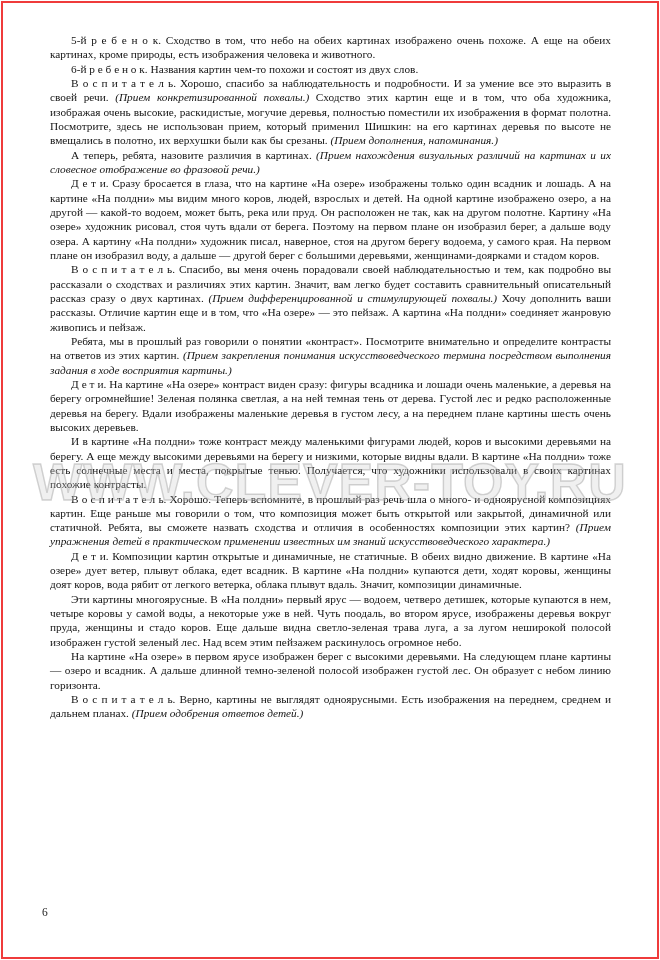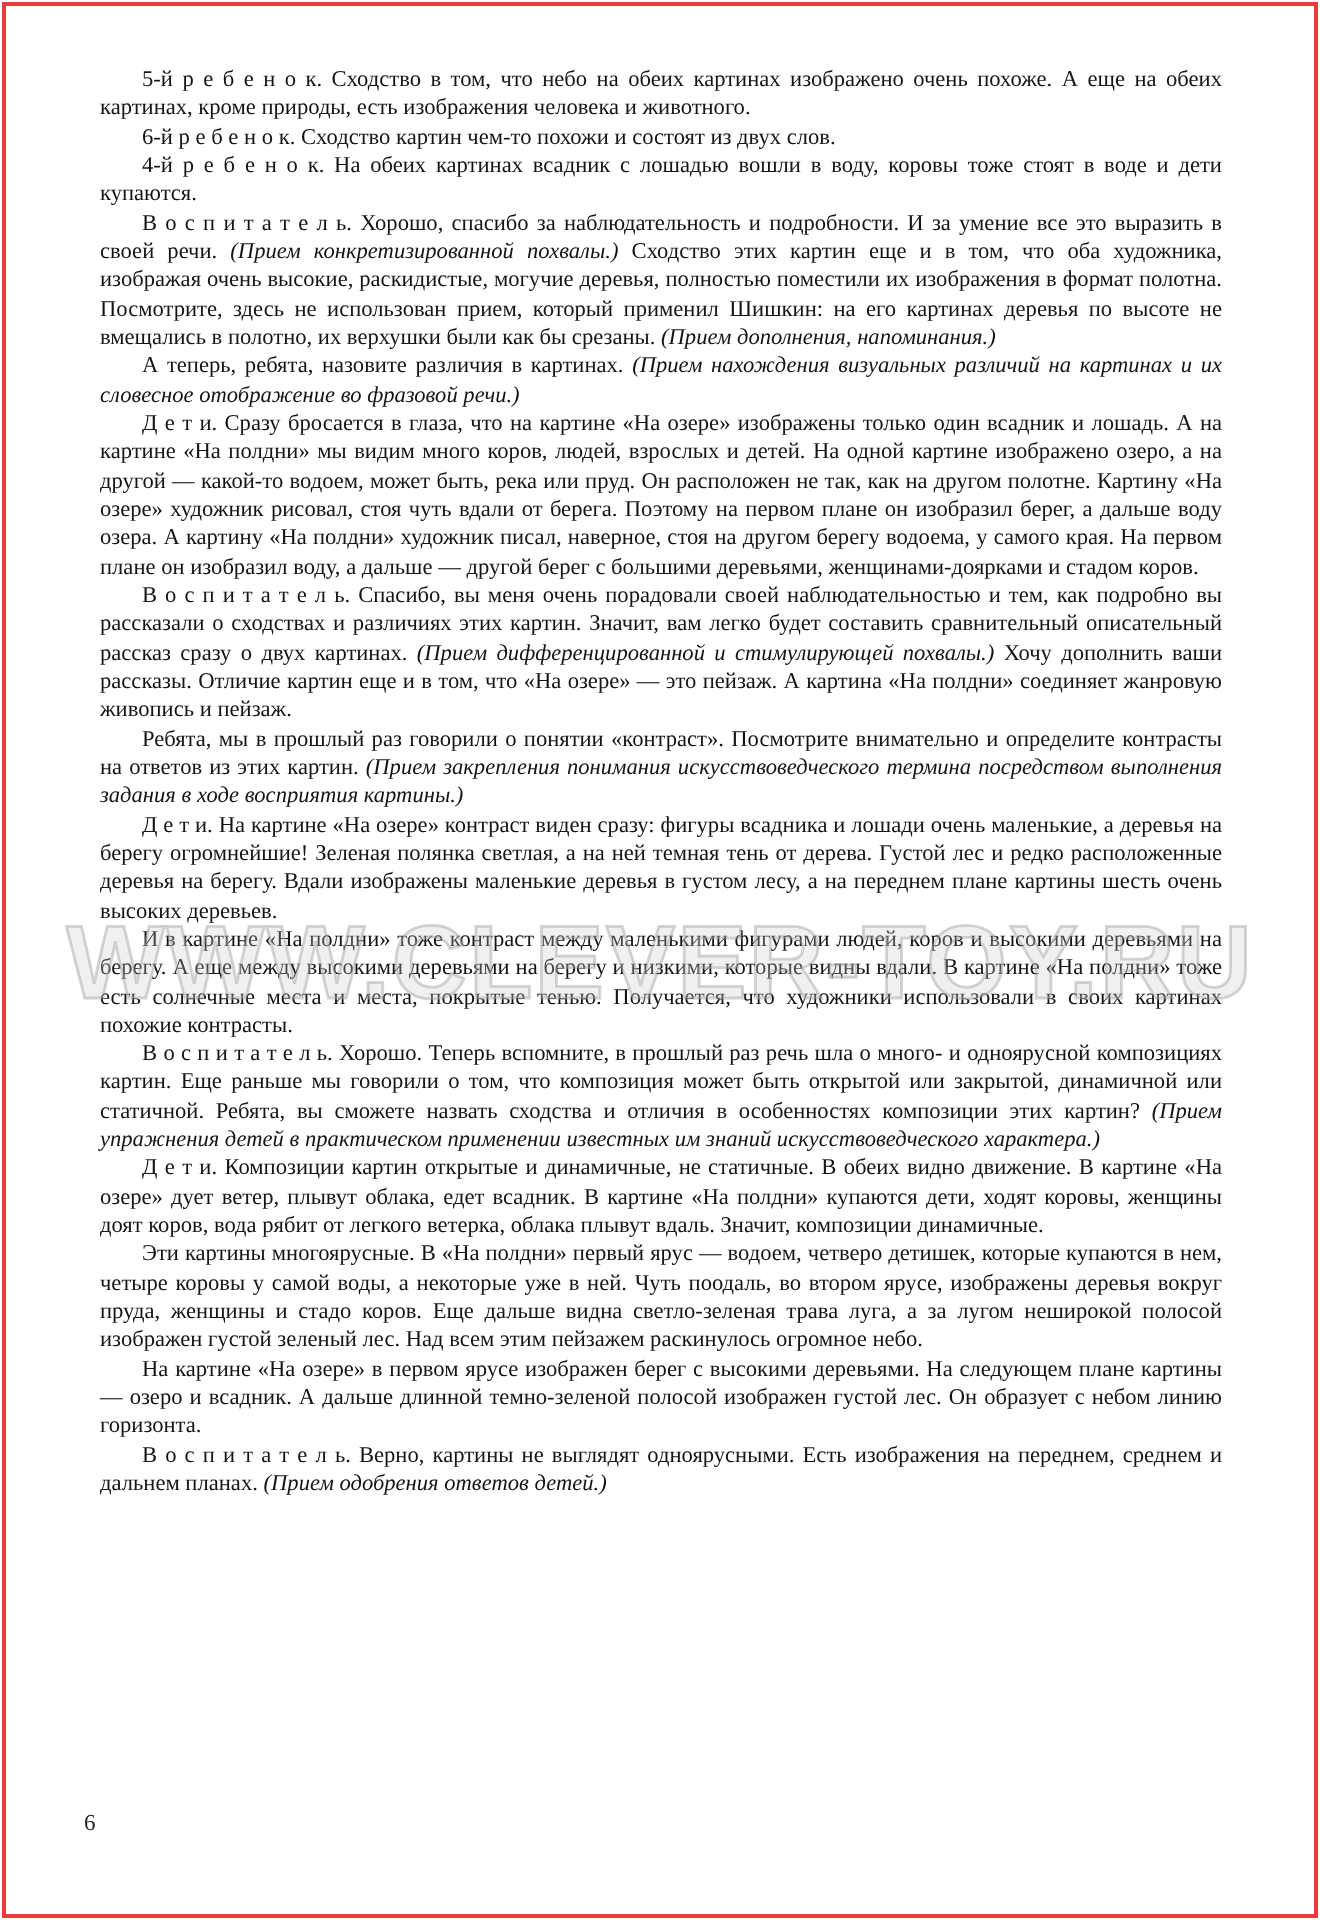--- a/index.html
+++ b/index.html
@@ -54,22 +54,21 @@
     color: #222;
   }
 </style>
 </head>
 <body>
 
 <div class="page-frame"></div>
 
 <div class="text-block">
     <p><span class="speaker">5-й р е б е н о к.</span><span class="normal"> Сходство в том, что небо на обеих картинах изображено очень похоже. А еще на обеих картинах, кроме природы, есть изображения человека и животного.</span></p>
-    <p><span class="speaker">6-й р е б е н о к.</span><span class="normal"> Сходство картин чем-то похожи и состоят из двух слов.</span></p>
-    <p><span class="speaker">4-й р е б е н о к.</span><span class="normal"> На обеих картинах всадник с лошадью вошли в воду, коровы тоже стоят в воде и дети купаются.</span></p>
+    <p><span class="speaker">6-й р е б е н о к.</span><span class="normal"> Названия картин чем-то похожи и состоят из двух слов.</span></p>
     <p><span class="speaker">В о с п и т а т е л ь.</span><span class="normal"> Хорошо, спасибо за наблюдательность и подробности. И за умение все это выразить в своей речи. </span><span class="italic">(Прием конкретизированной похвалы.)</span><span class="normal"> Сходство этих картин еще и в том, что оба художника, изображая очень высокие, раскидистые, могучие деревья, полностью поместили их изображения в формат полотна. Посмотрите, здесь не использован прием, который применил Шишкин: на его картинах деревья по высоте не вмещались в полотно, их верхушки были как бы срезаны. </span><span class="italic">(Прием дополнения, напоминания.)</span></p>
     <p><span class="normal">А теперь, ребята, назовите различия в картинах. </span><span class="italic">(Прием нахождения визуальных различий на картинах и их словесное отображение во фразовой речи.)</span></p>
     <p><span class="speaker">Д е т и.</span><span class="normal"> Сразу бросается в глаза, что на картине «На озере» изображены только один всадник и лошадь. А на картине «На полдни» мы видим много коров, людей, взрослых и детей. На одной картине изображено озеро, а на другой — какой-то водоем, может быть, река или пруд. Он расположен не так, как на другом полотне. Картину «На озере» художник рисовал, стоя чуть вдали от берега. Поэтому на первом плане он изобразил берег, а дальше воду озера. А картину «На полдни» художник писал, наверное, стоя на другом берегу водоема, у самого края. На первом плане он изобразил воду, а дальше — другой берег с большими деревьями, женщинами-доярками и стадом коров.</span></p>
     <p><span class="speaker">В о с п и т а т е л ь.</span><span class="normal"> Спасибо, вы меня очень порадовали своей наблюдательностью и тем, как подробно вы рассказали о сходствах и различиях этих картин. Значит, вам легко будет составить сравнительный описательный рассказ сразу о двух картинах. </span><span class="italic">(Прием дифференцированной и стимулирующей похвалы.)</span><span class="normal"> Хочу дополнить ваши рассказы. Отличие картин еще и в том, что «На озере» — это пейзаж. А картина «На полдни» соединяет жанровую живопись и пейзаж.</span></p>
     <p><span class="normal">Ребята, мы в прошлый раз говорили о понятии «контраст». Посмотрите внимательно и определите контрасты на ответов из этих картин. </span><span class="italic">(Прием закрепления понимания искусствоведческого термина посредством выполнения задания в ходе восприятия картины.)</span></p>
     <p><span class="speaker">Д е т и.</span><span class="normal"> На картине «На озере» контраст виден сразу: фигуры всадника и лошади очень маленькие, а деревья на берегу огромнейшие! Зеленая полянка светлая, а на ней темная тень от дерева. Густой лес и редко расположенные деревья на берегу. Вдали изображены маленькие деревья в густом лесу, а на переднем плане картины шесть очень высоких деревьев.</span></p>
     <p><span class="normal">И в картине «На полдни» тоже контраст между маленькими фигурами людей, коров и высокими деревьями на берегу. А еще между высокими деревьями на берегу и низкими, которые видны вдали. В картине «На полдни» тоже есть солнечные места и места, покрытые тенью. Получается, что художники использовали в своих картинах похожие контрасты.</span></p>
     <p><span class="speaker">В о с п и т а т е л ь.</span><span class="normal"> Хорошо. Теперь вспомните, в прошлый раз речь шла о много- и одноярусной композициях картин. Еще раньше мы говорили о том, что композиция может быть открытой или закрытой, динамичной или статичной. Ребята, вы сможете назвать сходства и отличия в особенностях композиции этих картин? </span><span class="italic">(Прием упражнения детей в практическом применении известных им знаний искусствоведческого характера.)</span></p>
     <p><span class="speaker">Д е т и.</span><span class="normal"> Композиции картин открытые и динамичные, не статичные. В обеих видно движение. В картине «На озере» дует ветер, плывут облака, едет всадник. В картине «На полдни» купаются дети, ходят коровы, женщины доят коров, вода рябит от легкого ветерка, облака плывут вдаль. Значит, композиции динамичные.</span></p>
     <p><span class="normal">Эти картины многоярусные. В «На полдни» первый ярус — водоем, четверо детишек, которые купаются в нем, четыре коровы у самой воды, а некоторые уже в ней. Чуть поодаль, во втором ярусе, изображены деревья вокруг пруда, женщины и стадо коров. Еще дальше видна светло-зеленая трава луга, а за лугом неширокой полосой изображен густой зеленый лес. Над всем этим пейзажем раскинулось огромное небо.</span></p>

